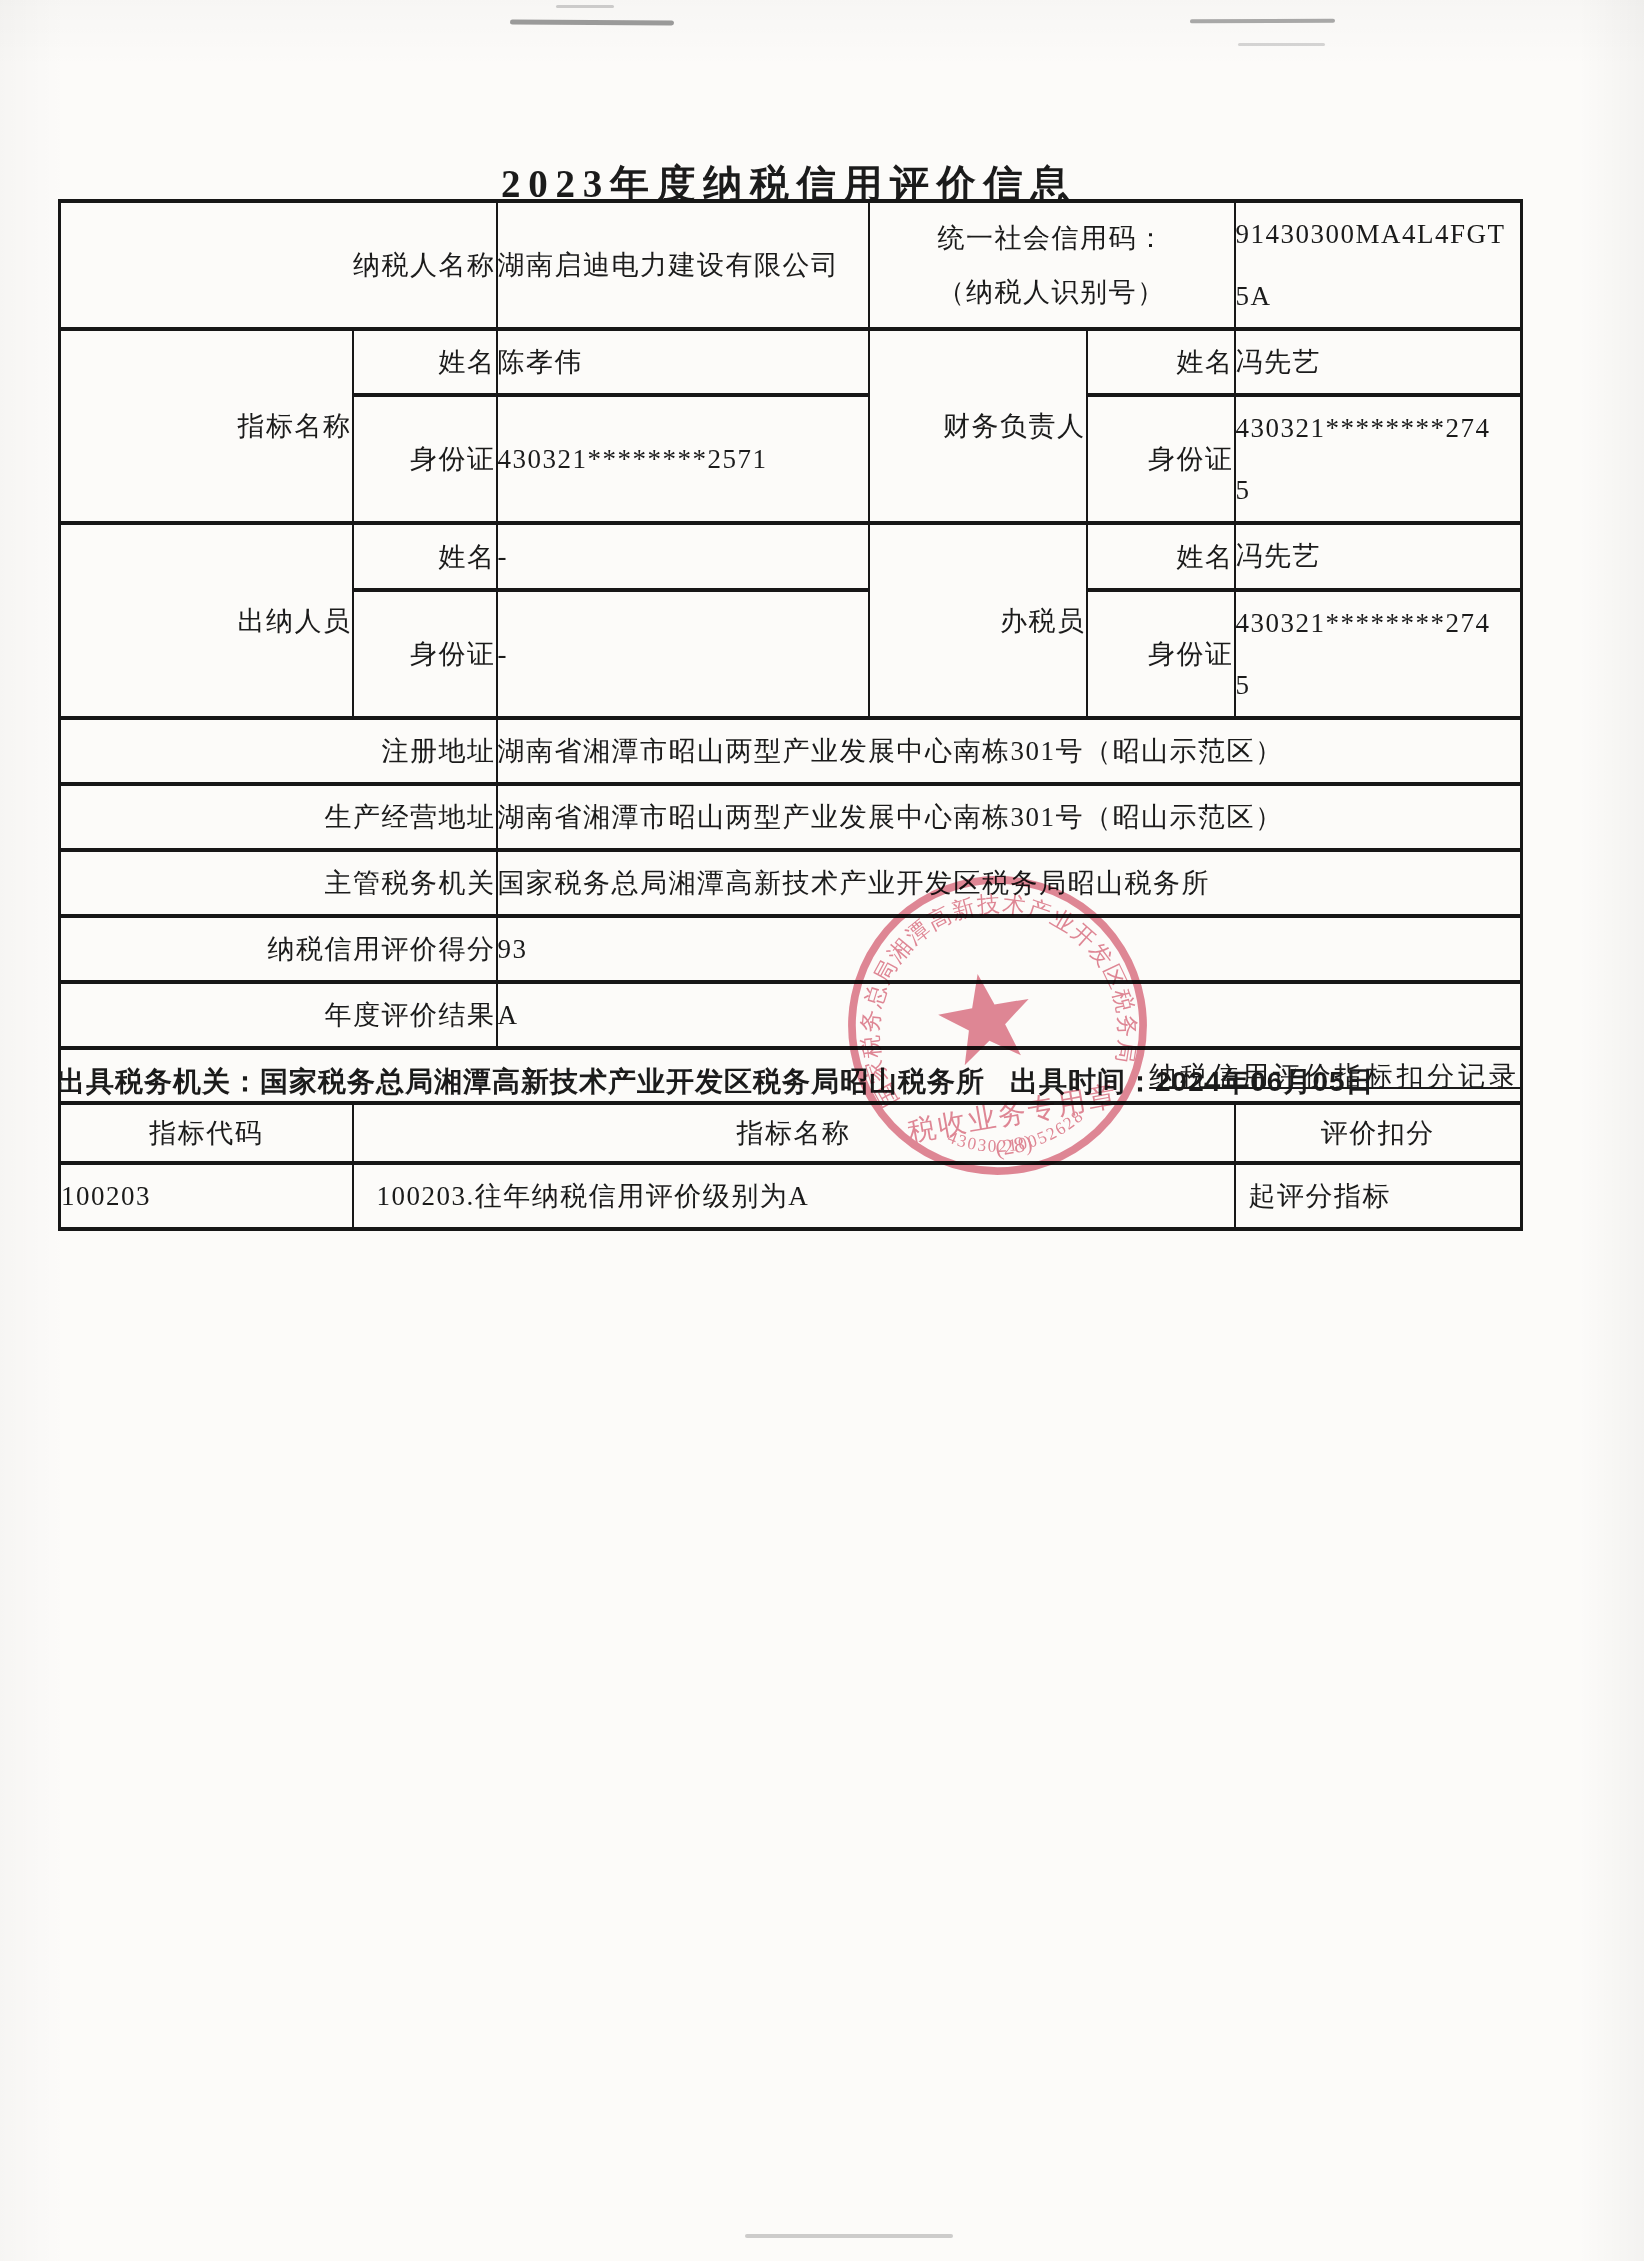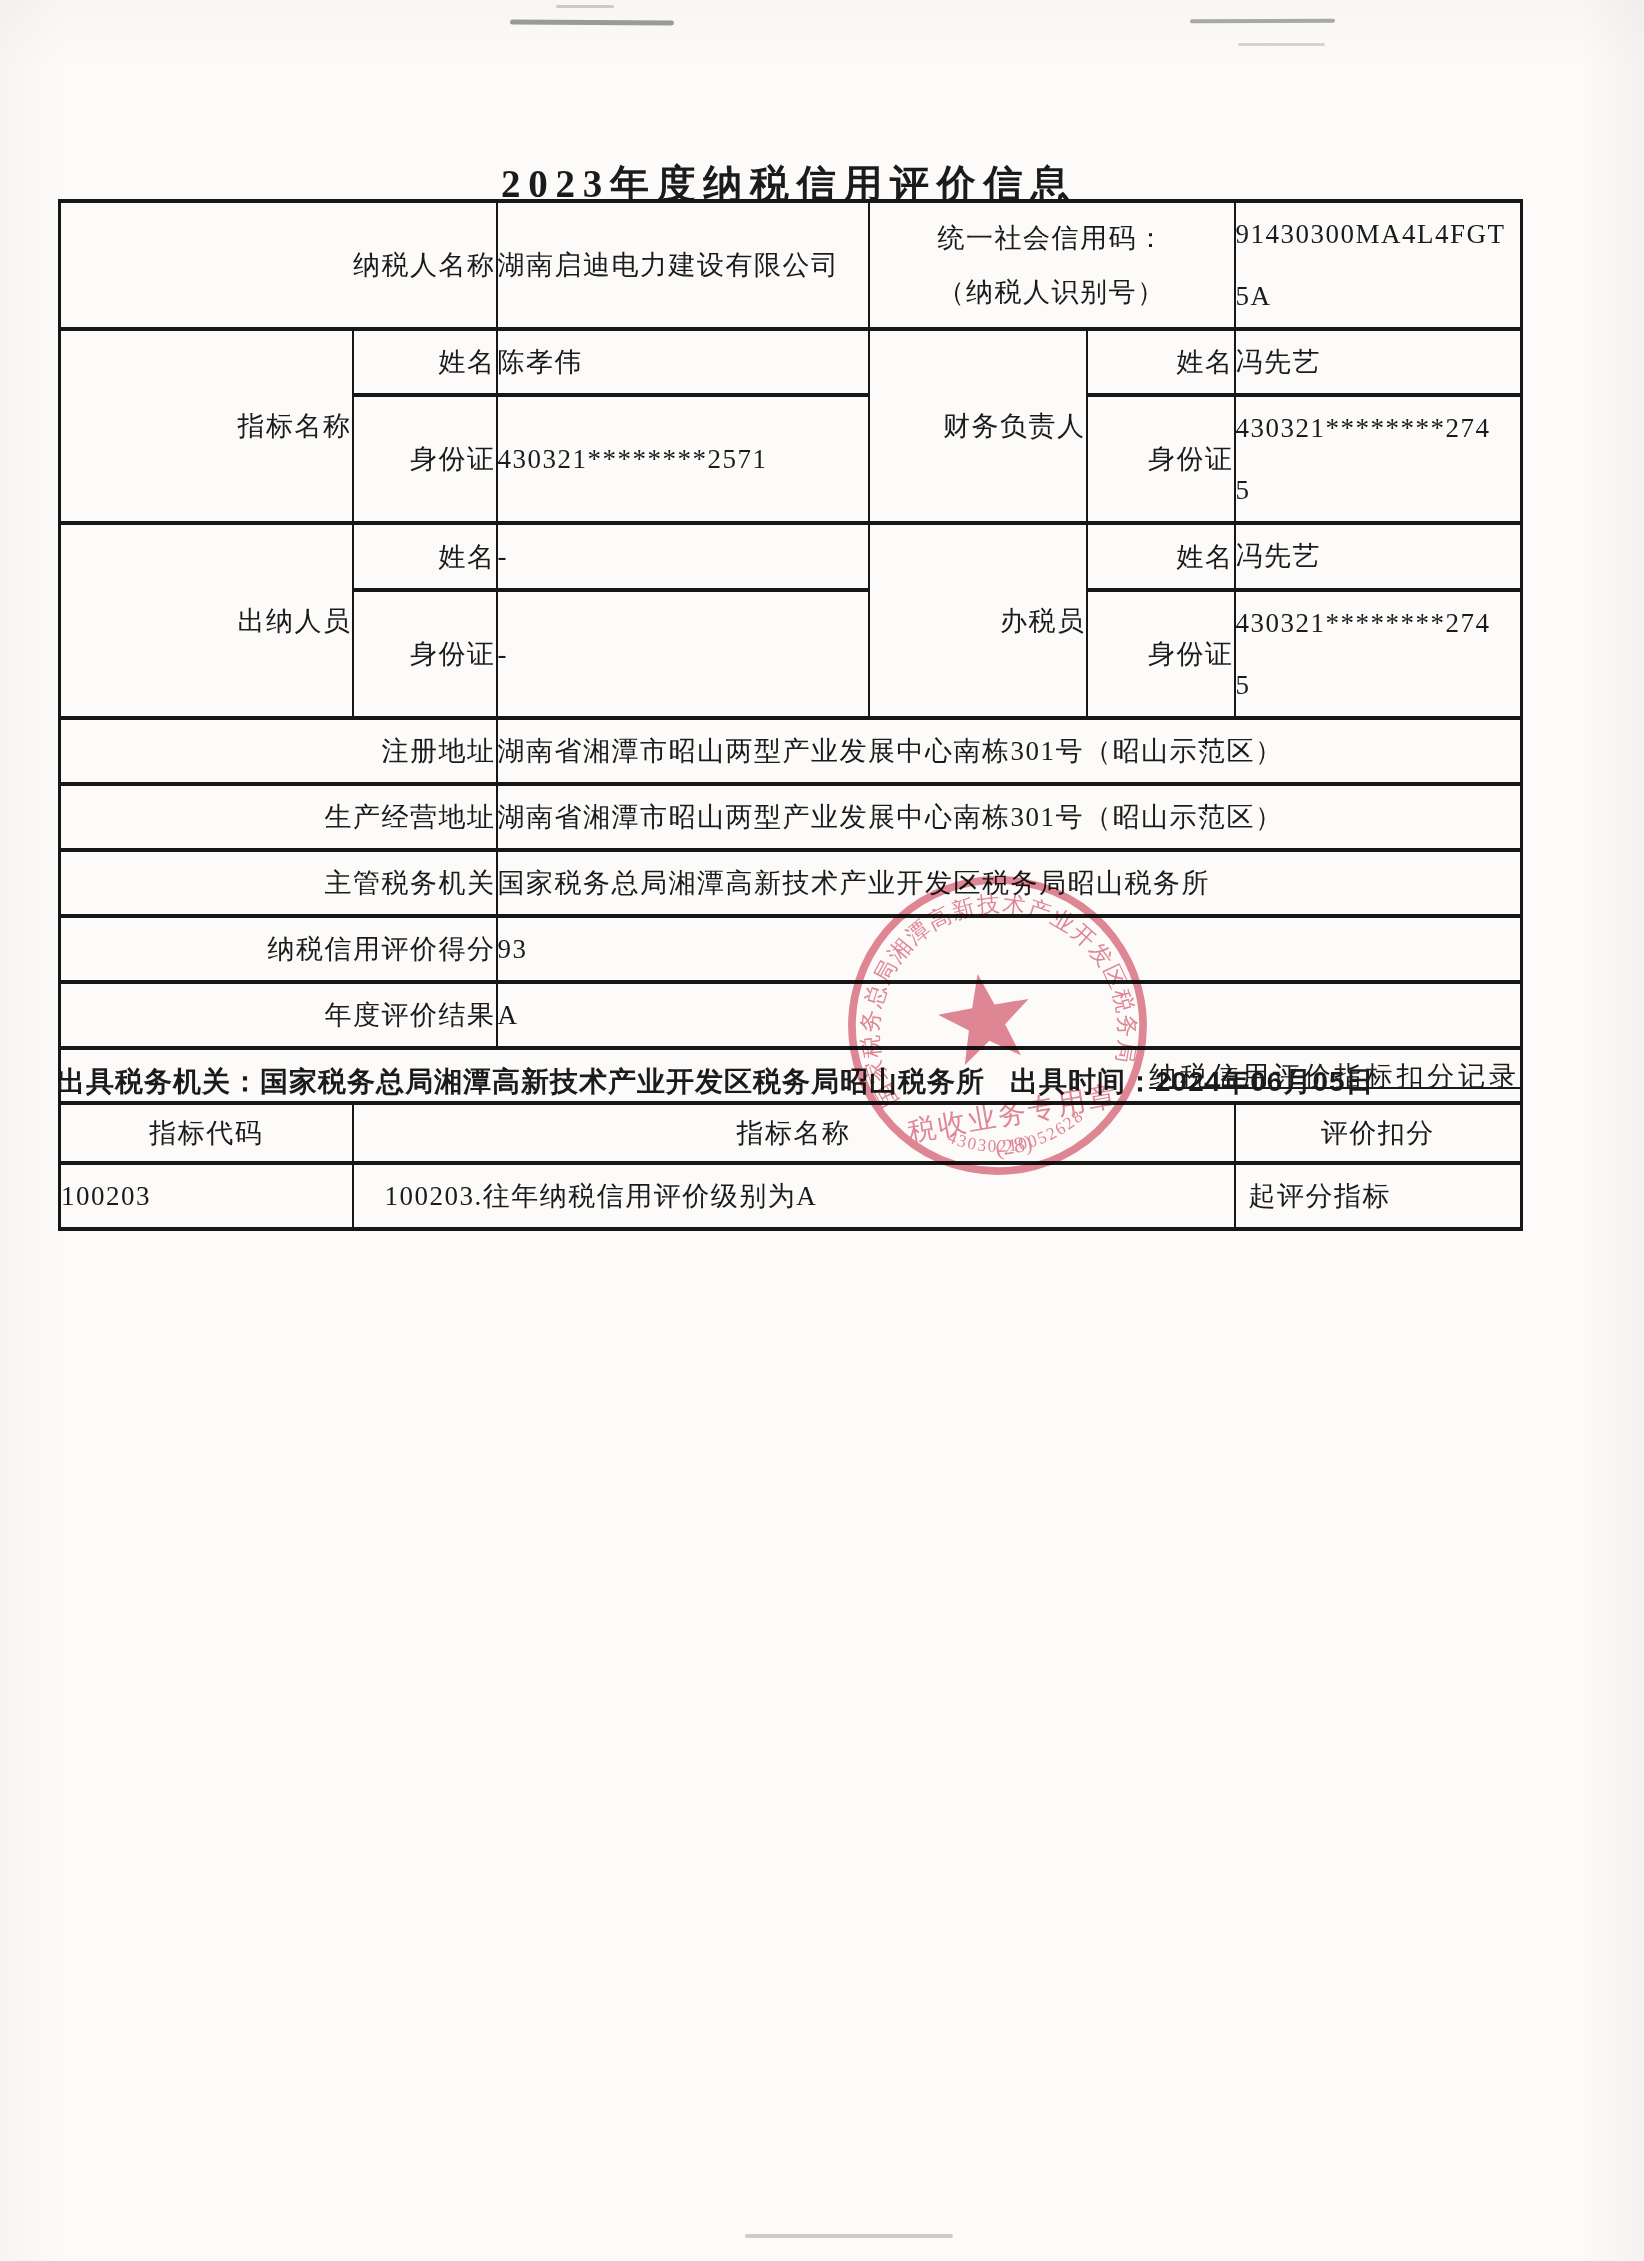--- a/index.html
+++ b/index.html
@@ -148,21 +148,21 @@
     <tr class="rh11">
       <td class="sec" colspan="6">纳税信用评价指标扣分记录</td>
     </tr>
     <tr class="rh12">
       <td class="hdr">指标代码</td>
       <td class="hdr" colspan="4">指标名称</td>
       <td class="hdr">评价扣分</td>
     </tr>
     <tr class="rh13">
       <td class="code">100203</td>
-      <td class="val" colspan="4" style="padding-left:31px">100203.往年纳税信用评价级别为A</td>
+      <td class="val" colspan="4" style="padding-left:23px">100203.往年纳税信用评价级别为A</td>
       <td class="val" style="padding-left:13px">起评分指标</td>
     </tr>
   </tbody>
 </table>
 
 <div class="doc-footer">
   <span>出具税务机关：</span><span>国家税务总局湘潭高新技术产业开发区税务局昭山税务所</span><span class="gap"></span><span>出具时间：</span><span>2024年06月05日</span>
 </div>
 
 <svg class="stamp" viewBox="0 0 668 668">

